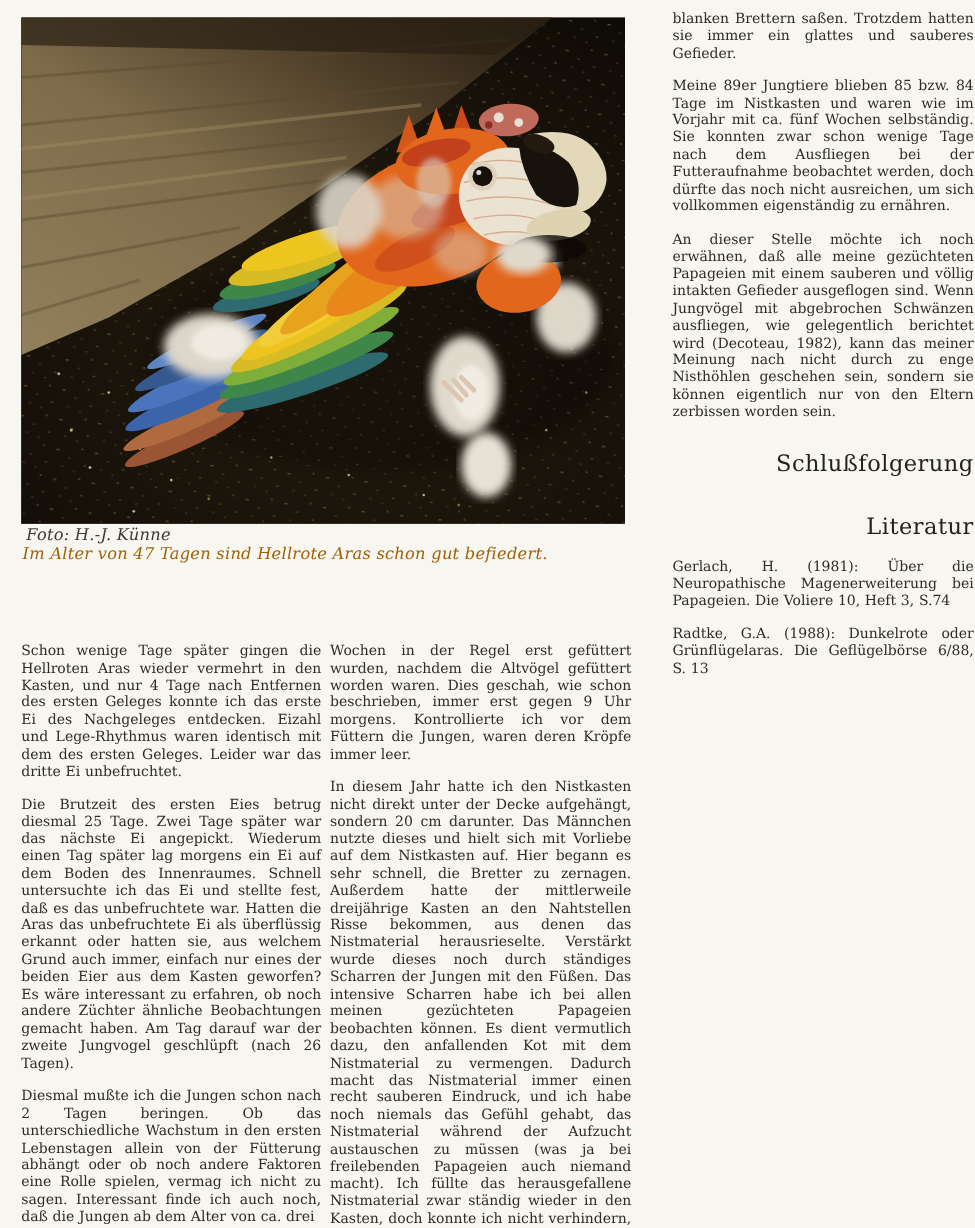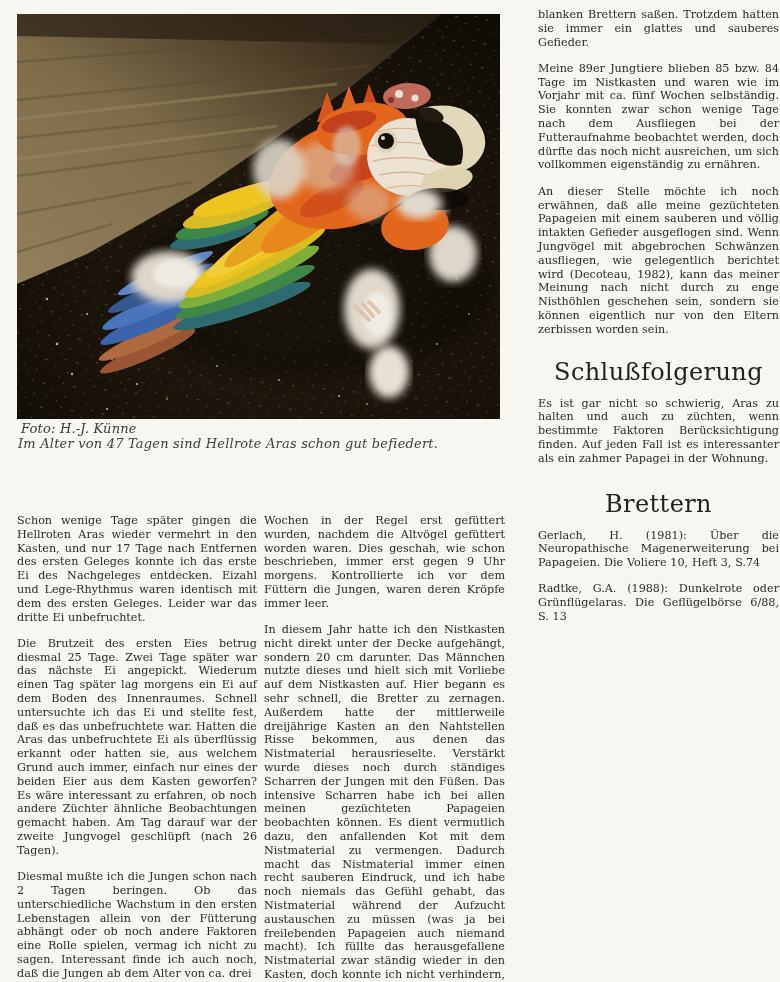--- a/index.html
+++ b/index.html
@@ -14,35 +14,35 @@
     position:absolute;left:17px;top:14px;width:483px;height:405px;margin:0;
     background:#17110a;
   }
   .photo svg{display:block;width:483px;height:405px;}
   .credit{
     position:absolute;left:21px;top:421px;
     font-size:13px;font-style:italic;color:#3c3a36;letter-spacing:.2px;
   }
   .caption{
     position:absolute;left:18px;top:436px;width:470px;
-    font-size:13px;font-style:italic;color:#404040;letter-spacing:.2px;
+    font-size:13px;font-style:italic;color:#a16207;letter-spacing:.2px;
   }
   .col{
     position:absolute;
     font-size:11.2px;line-height:13.8px;text-align:justify;
     hyphens:auto;-webkit-hyphens:auto;word-spacing:.02em;
   }
   .col p{margin:0 0 12.5px 0;}
   .col1{left:17px;top:514px;width:240px;height:460px;}
   .col2{left:264px;top:514px;width:241px;height:460px;}
   .col3{left:518px;top:8px;width:241px;height:972px;margin-left:20px;}
   h2.section{
     font-family:"DejaVu Serif","Liberation Serif",serif;
-    font-weight:400;font-size:24px;letter-spacing:.4px;color:#232220;
-    margin:23px 0 13px 0;line-height:24px;text-align:center;
+    font-weight:400;font-size:18px;letter-spacing:.4px;color:#232220;
+    margin:23px 0 13px 0;line-height:24px;text-align:right;
   }
   h2.lit{margin-top:26px;}
 </style>
 </head>
 <body>
 
 <div class="page">
 
   <figure class="photo">
     <svg viewBox="0 0 483 405" role="img">
@@ -192,34 +192,33 @@
       <ellipse cx="430" cy="166" rx="26" ry="12" transform="rotate(-10 430 166)" fill="#ddd3b0"></ellipse>
       <ellipse cx="422" cy="185" rx="30" ry="11" fill="#0c0805" opacity="0.8"></ellipse>
       <ellipse cx="402" cy="190" rx="22" ry="15" fill="#e0dacd" filter="url(#blur4)"></ellipse>
     </svg>
   </figure>
 
   <div class="credit">Foto: H.-J. Künne</div>
   <div class="caption">Im Alter von 47 Tagen sind Hellrote Aras schon gut befiedert.</div>
 
   <div class="col col1">
-    <p>Schon wenige Tage später gingen die Hellroten Aras wieder vermehrt in den Kasten, und nur 17 Tage nach Entfernen des ersten Geleges konnte ich das erste Ei des Nachgeleges entdecken. Eizahl und Lege-Rhythmus waren identisch mit dem des ersten Geleges. Leider war das dritte Ei unbefruchtet.</p>
+    <p>Schon wenige Tage später gingen die Hellroten Aras wieder vermehrt in den Kasten, und nur 4 Tage nach Entfernen des ersten Geleges konnte ich das erste Ei des Nachgeleges entdecken. Eizahl und Lege-Rhythmus waren identisch mit dem des ersten Geleges. Leider war das dritte Ei unbefruchtet.</p>
     <p>Die Brutzeit des ersten Eies betrug diesmal 25 Tage. Zwei Tage später war das nächste Ei angepickt. Wiederum einen Tag später lag morgens ein Ei auf dem Boden des Innenraumes. Schnell untersuchte ich das Ei und stellte fest, daß es das unbefruchtete war. Hatten die Aras das unbefruchtete Ei als überflüssig erkannt oder hatten sie, aus welchem Grund auch immer, einfach nur eines der beiden Eier aus dem Kasten geworfen? Es wäre interessant zu erfahren, ob noch andere Züchter ähnliche Beobachtungen gemacht haben. Am Tag darauf war der zweite Jungvogel geschlüpft (nach 26 Tagen).</p>
     <p>Diesmal mußte ich die Jungen schon nach 2 Tagen beringen. Ob das unterschiedliche Wachstum in den ersten Lebenstagen allein von der Fütterung abhängt oder ob noch andere Faktoren eine Rolle spielen, vermag ich nicht zu sagen. Interessant finde ich auch noch, daß die Jungen ab dem Alter von ca. drei</p>
   </div>
 
   <div class="col col2">
     <p>Wochen in der Regel erst gefüttert wurden, nachdem die Altvögel gefüttert worden waren. Dies geschah, wie schon beschrieben, immer erst gegen 9 Uhr morgens. Kontrollierte ich vor dem Füttern die Jungen, waren deren Kröpfe immer leer.</p>
     <p>In diesem Jahr hatte ich den Nistkasten nicht direkt unter der Decke aufgehängt, sondern 20 cm darunter. Das Männchen nutzte dieses und hielt sich mit Vorliebe auf dem Nistkasten auf. Hier begann es sehr schnell, die Bretter zu zernagen. Außerdem hatte der mittlerweile dreijährige Kasten an den Nahtstellen Risse bekommen, aus denen das Nistmaterial herausrieselte. Verstärkt wurde dieses noch durch ständiges Scharren der Jungen mit den Füßen. Das intensive Scharren habe ich bei allen meinen gezüchteten Papageien beobachten können. Es dient vermutlich dazu, den anfallenden Kot mit dem Nistmaterial zu vermengen. Dadurch macht das Nistmaterial immer einen recht sauberen Eindruck, und ich habe noch niemals das Gefühl gehabt, das Nistmaterial während der Aufzucht austauschen zu müssen (was ja bei freilebenden Papageien auch niemand macht). Ich füllte das herausgefallene Nistmaterial zwar ständig wieder in den Kasten, doch konnte ich nicht verhindern, daß die Jungen meistens auf den</p>
   </div>
 
   <div class="col col3">
     <p>blanken Brettern saßen. Trotzdem hatten sie immer ein glattes und sauberes Gefieder.</p>
     <p>Meine 89er Jungtiere blieben 85 bzw. 84 Tage im Nistkasten und waren wie im Vorjahr mit ca. fünf Wochen selbständig. Sie konnten zwar schon wenige Tage nach dem Ausfliegen bei der Futteraufnahme beobachtet werden, doch dürfte das noch nicht ausreichen, um sich vollkommen eigenständig zu ernähren.</p>
     <p>An dieser Stelle möchte ich noch erwähnen, daß alle meine gezüchteten Papageien mit einem sauberen und völlig intakten Gefieder ausgeflogen sind. Wenn Jungvögel mit abgebrochen Schwänzen ausfliegen, wie gelegentlich berichtet wird (Decoteau, 1982), kann das meiner Meinung nach nicht durch zu enge Nisthöhlen geschehen sein, sondern sie können eigentlich nur von den Eltern zerbissen worden sein.</p>
     <h2 class="section">Schlußfolgerung</h2>
-    <p>Es ist gar nicht so schwierig, Aras zu halten und auch zu züchten, wenn bestimmte Faktoren Berücksichtigung finden. Auf jeden Fall ist es interessanter als ein zahmer Papagei in der Wohnung.</p>
-    <h2 class="section lit">Brettern</h2>
+    <h2 class="section lit">Literatur</h2>
     <p class="ref">Gerlach, H. (1981): Über die Neuropathische Magenerweiterung bei Papageien. Die Voliere 10, Heft 3, S.74</p>
     <p class="ref">Radtke, G.A. (1988): Dunkelrote oder Grünflügelaras. Die Geflügelbörse 6/88, S. 13</p>
   </div>
 
 </div>
 
 </body></html>

